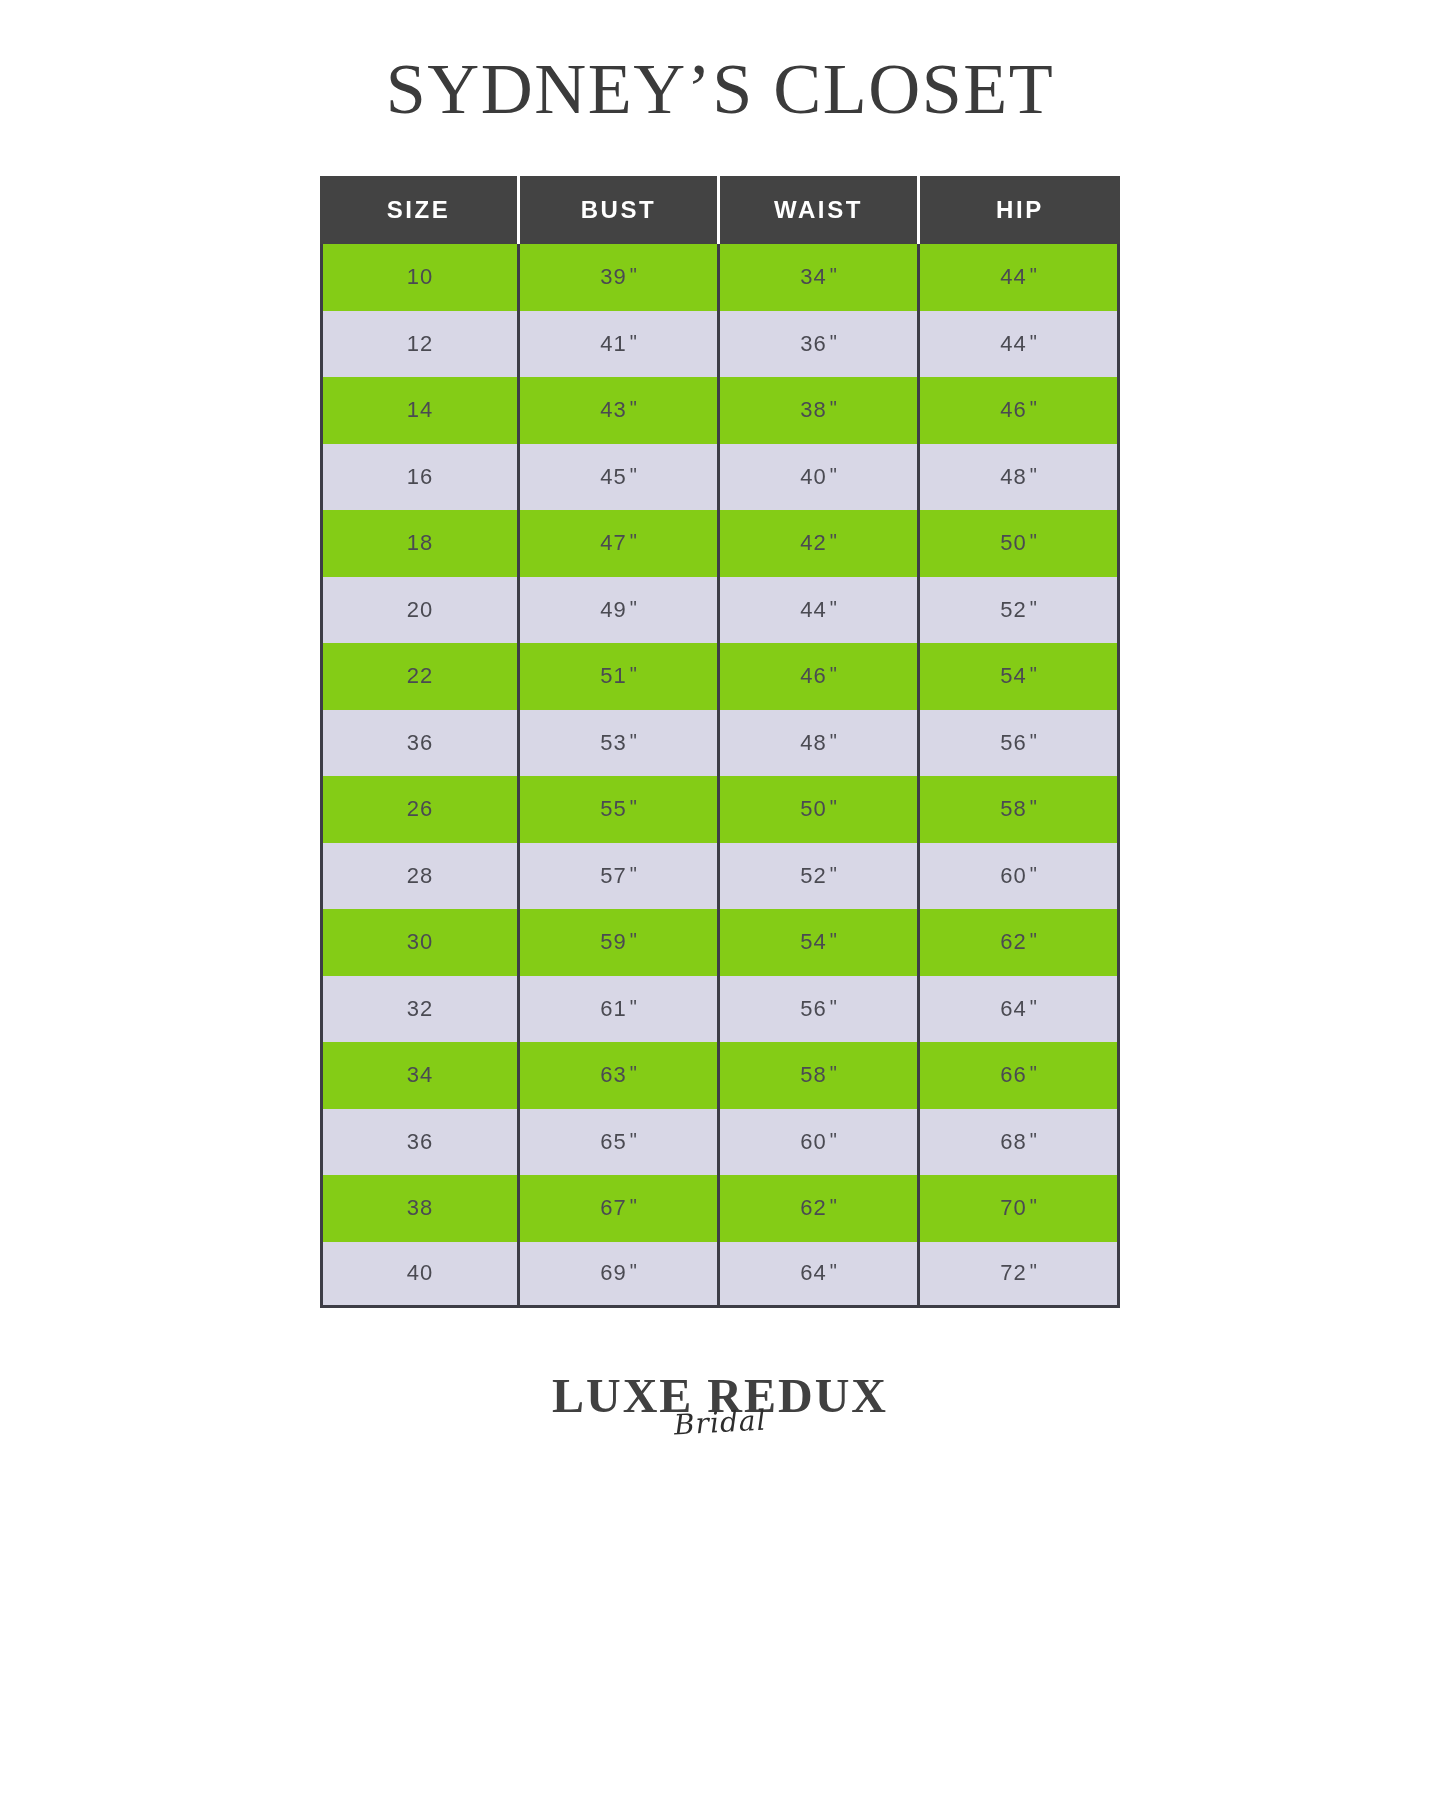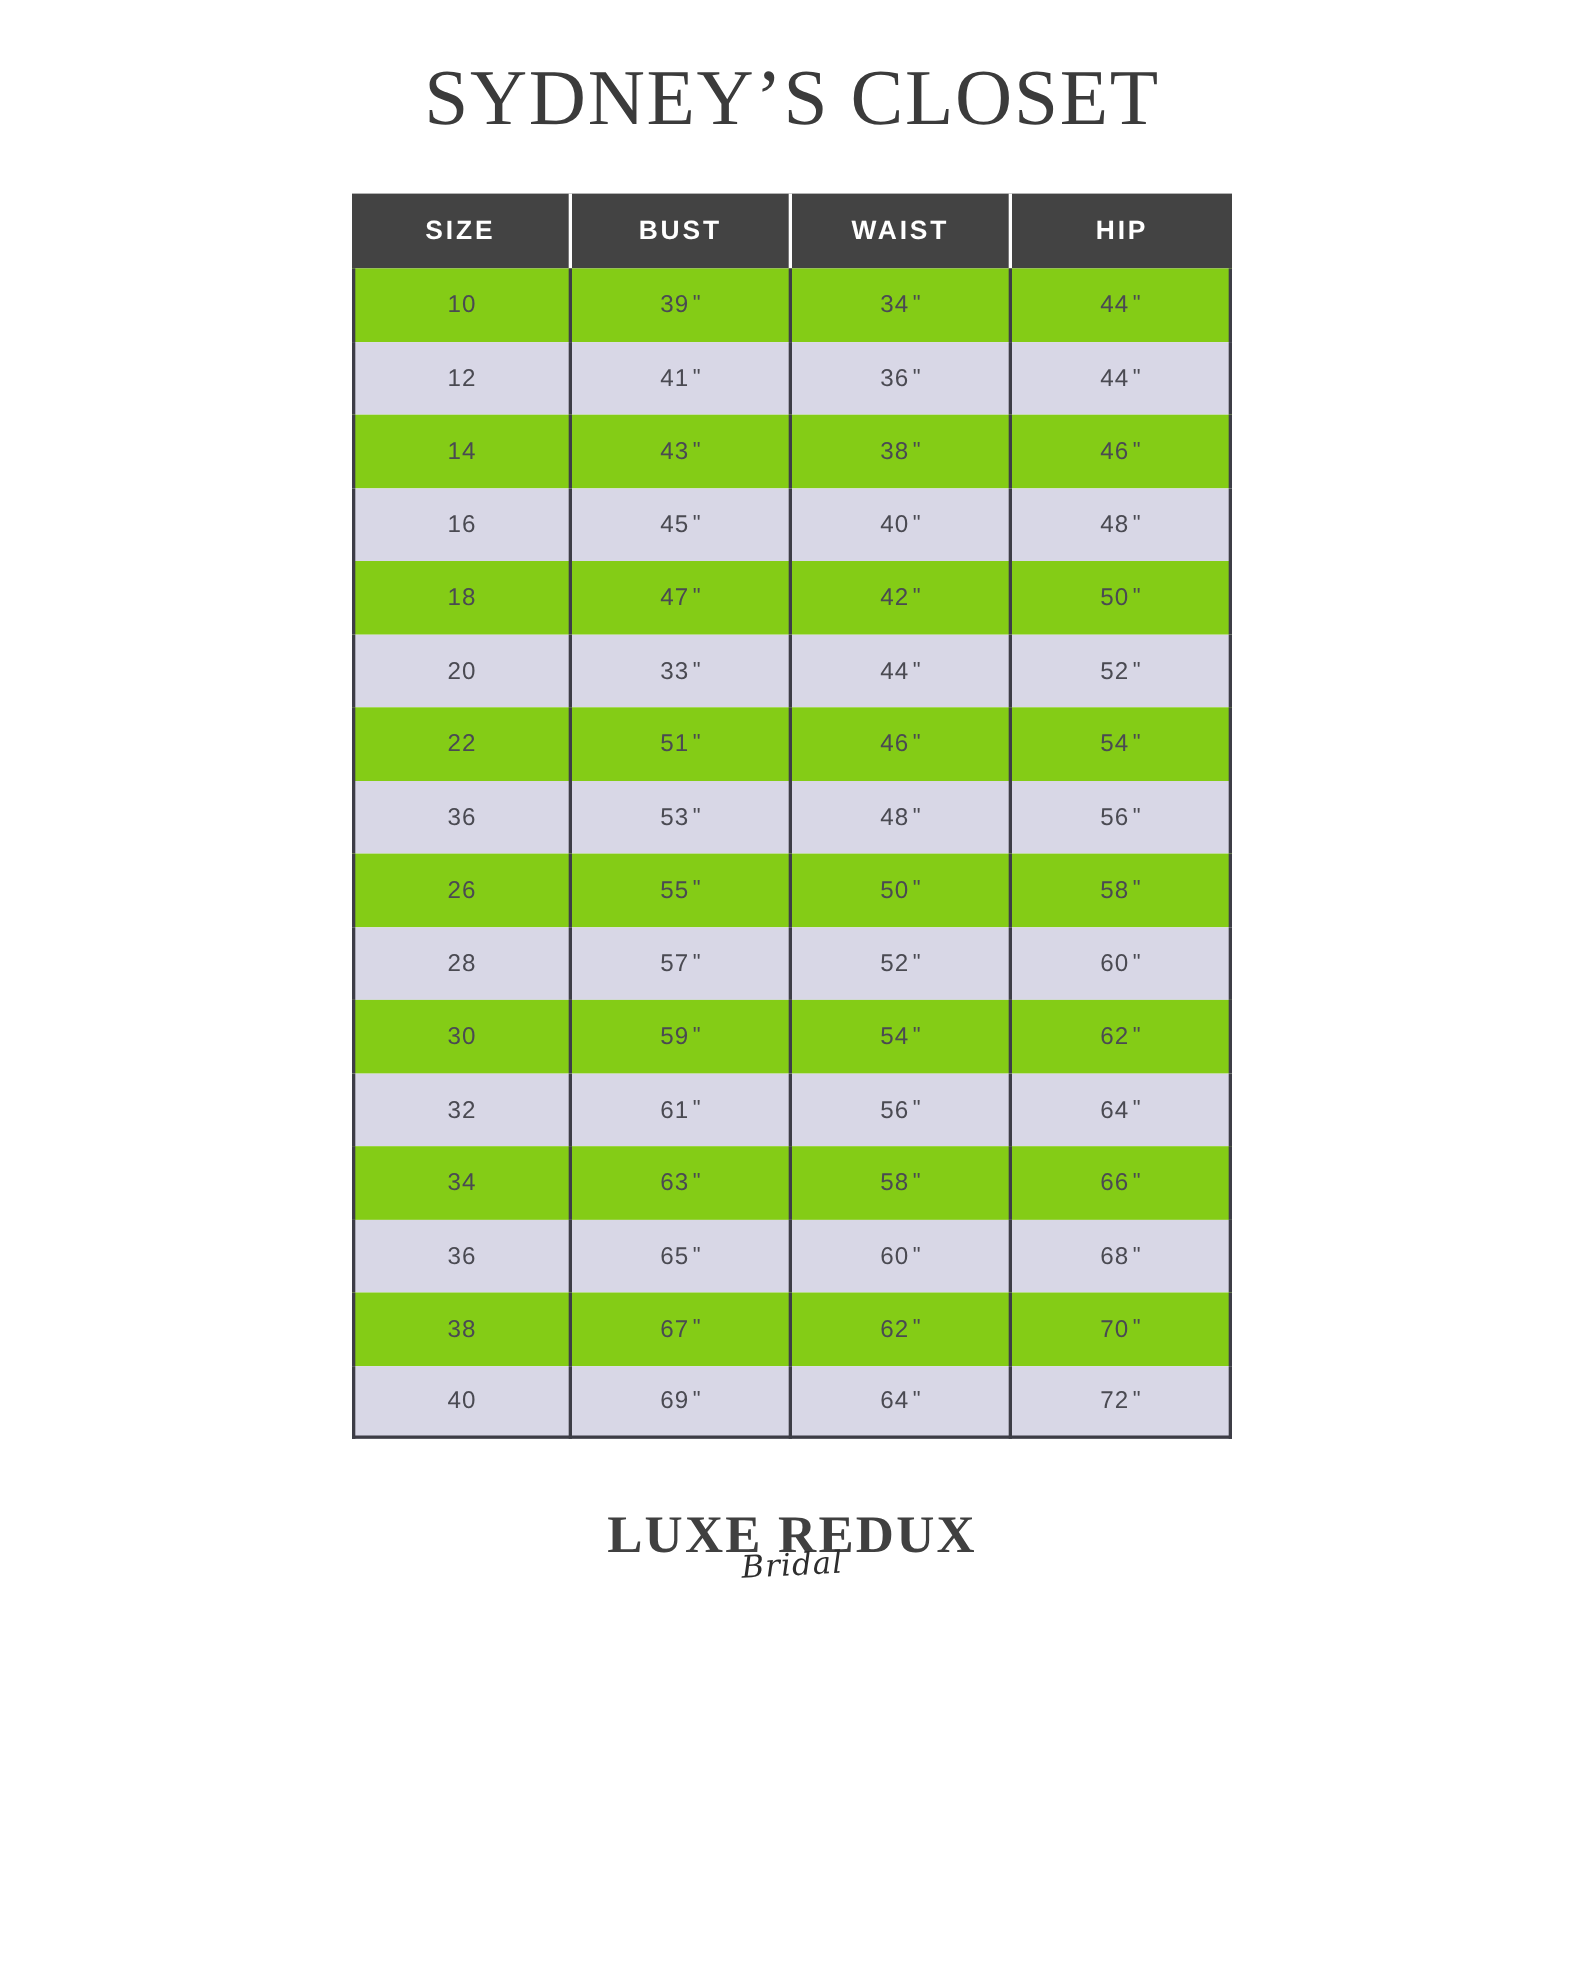--- a/index.html
+++ b/index.html
@@ -184,21 +184,21 @@
             <td><span>48</span><span class="inch">"</span></td>
           </tr>
           <tr class="row-light">
             <td><span>18</span></td>
             <td><span>47</span><span class="inch">"</span></td>
             <td><span>42</span><span class="inch">"</span></td>
             <td><span>50</span><span class="inch">"</span></td>
           </tr>
           <tr class="row-dark">
             <td><span>20</span></td>
-            <td><span>33</span><span class="inch">"</span></td>
+            <td><span>49</span><span class="inch">"</span></td>
             <td><span>44</span><span class="inch">"</span></td>
             <td><span>52</span><span class="inch">"</span></td>
           </tr>
           <tr class="row-light">
             <td><span>22</span></td>
             <td><span>51</span><span class="inch">"</span></td>
             <td><span>46</span><span class="inch">"</span></td>
             <td><span>54</span><span class="inch">"</span></td>
           </tr>
           <tr class="row-dark">

